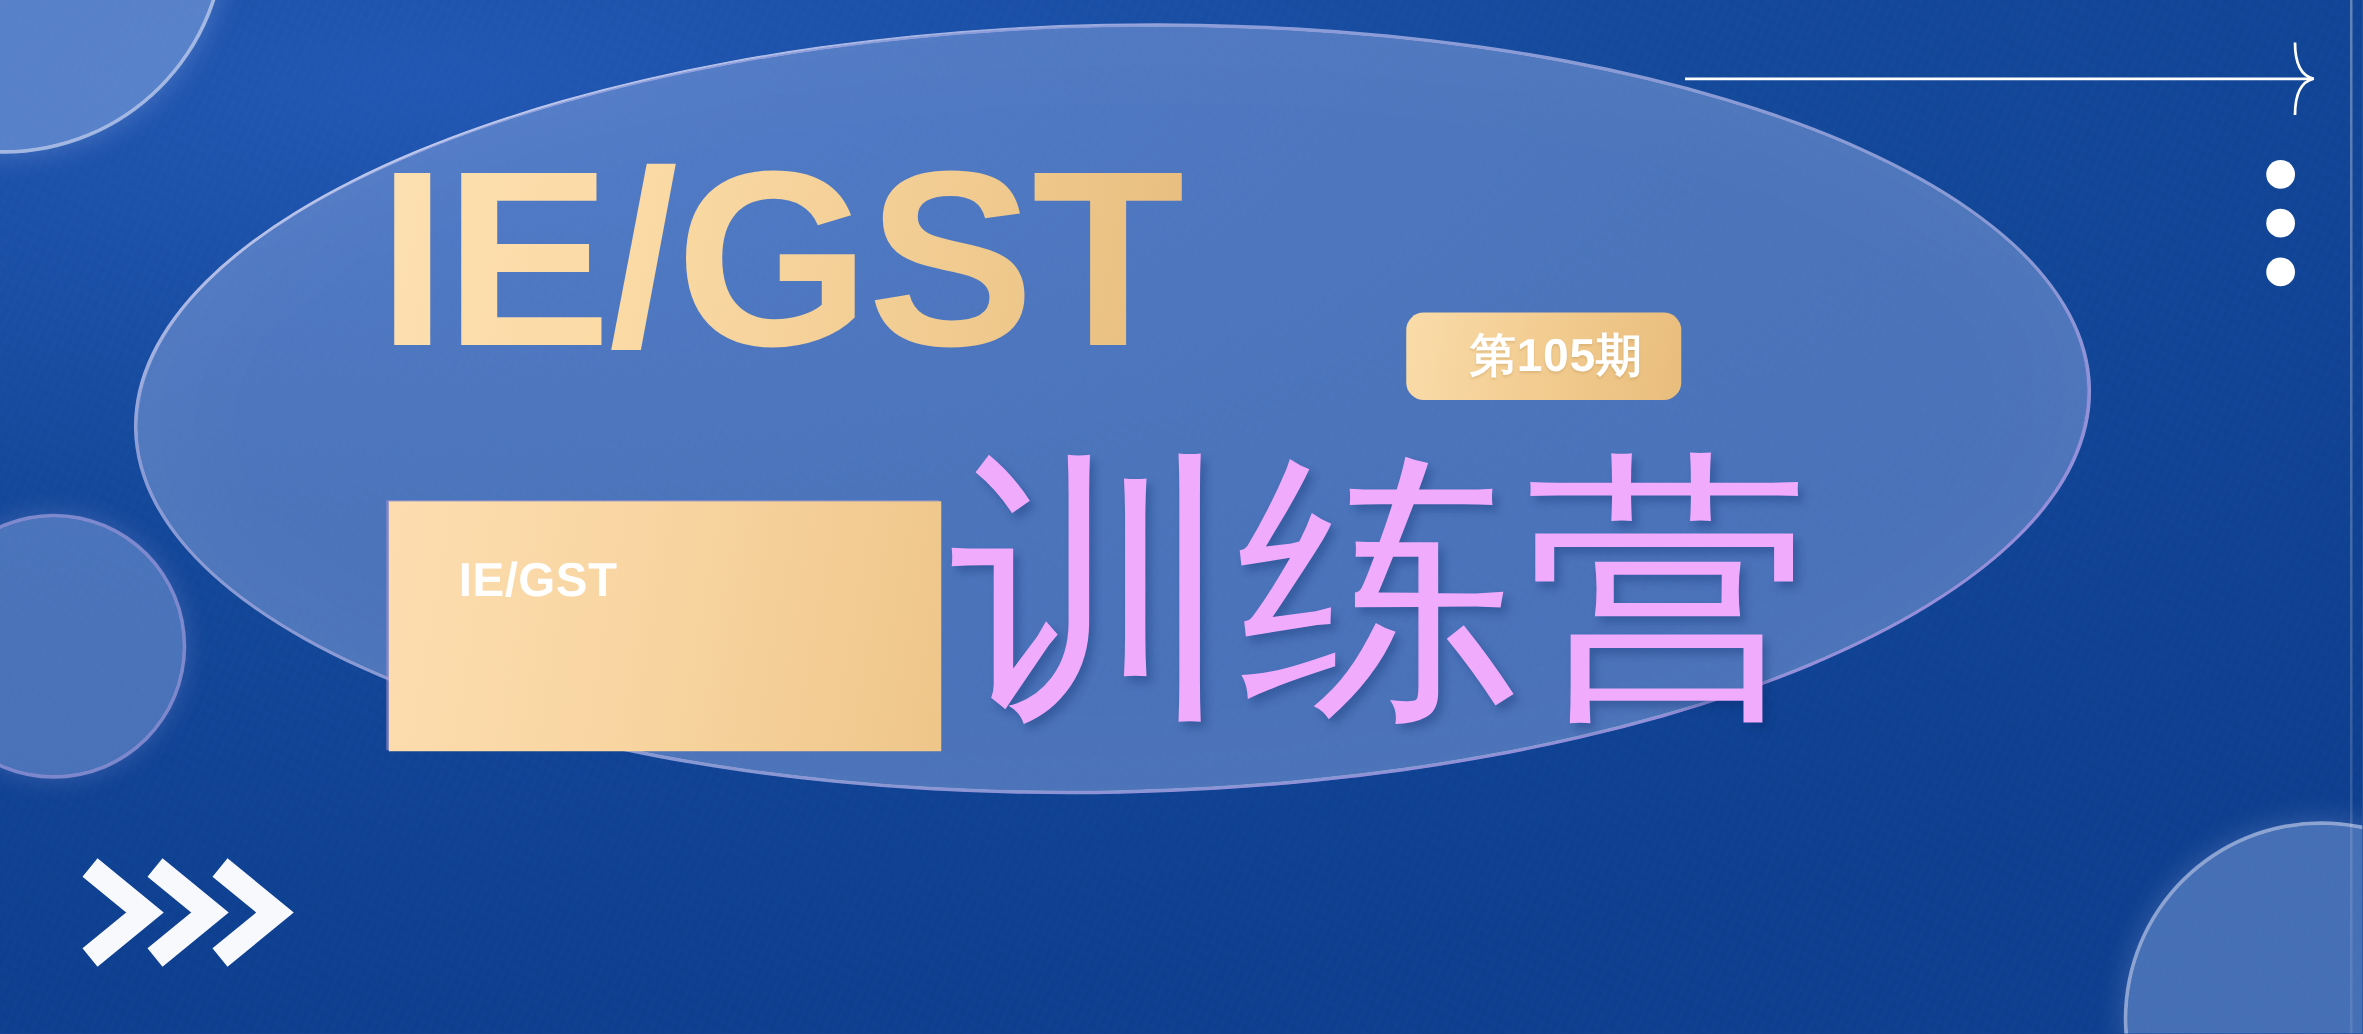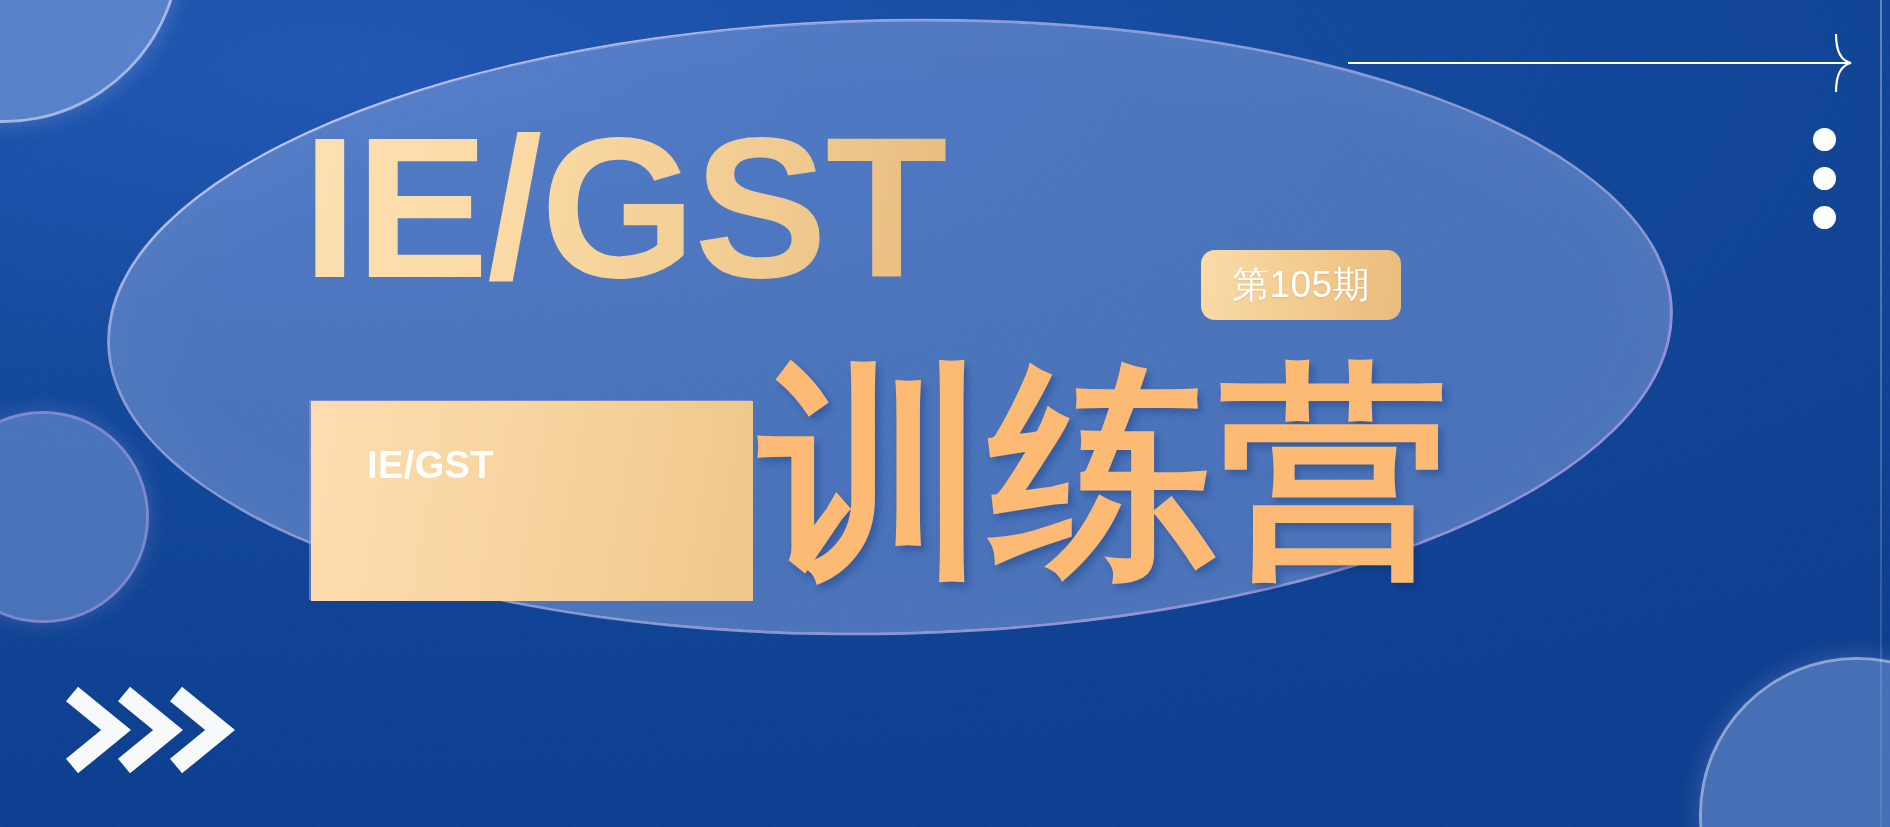--- a/index.html
+++ b/index.html
@@ -110,30 +110,31 @@
     -webkit-background-clip: text;
             background-clip: text;
     color: transparent;
     -webkit-text-fill-color: transparent;
     white-space: nowrap;
   }
 
   
   .badge {
     position: absolute;
-    left: 1201px; top: 250px;
+    left: 1125px; top: 250px;
     width: 200px; height: 70px;
     border-radius: 14px;
     background: linear-gradient(100deg, #fadca9 0%, #f1ca8e 55%, #e9bd7c 100%);
     display: flex; align-items: center; justify-content: center;
     color: #ffffff;
     font-size: 37px;
-    font-weight: 400;
+    font-weight: 700;
     letter-spacing: .5px;
     text-shadow: 0 1px 2px rgba(120,80,20,.16);
+    padding-left: 20px;
   }
 
   
   .caption-box {
     position: absolute;
     left: 311px; top: 401px;
     width: 442px; height: 200px;
     background: linear-gradient(100deg, #fdddb0 0%, #f8d5a1 45%, #eec68a 100%);
     box-shadow: -2px -1px 0 rgba(170,150,215,.55);
   }
@@ -146,23 +147,23 @@
     line-height: 1.28;
     letter-spacing: .4px;
     white-space: nowrap;
   }
 
   
   .cn-title {
     position: absolute;
     left: 760px; top: 358px;
     font-size: 228px;
-    font-weight: 700;
+    font-weight: 400;
     line-height: 1;
-    color: #fdba74;
+    color: #f0abfc;
     letter-spacing: 2px;
     white-space: nowrap;
     text-shadow: 4px 5px 7px rgba(10,40,100,.30);
   }
 
   
   .chevrons { position: absolute; left: 62px; top: 680px; width: 200px; height: 100px; }
 </style>
 </head>
 <body>

